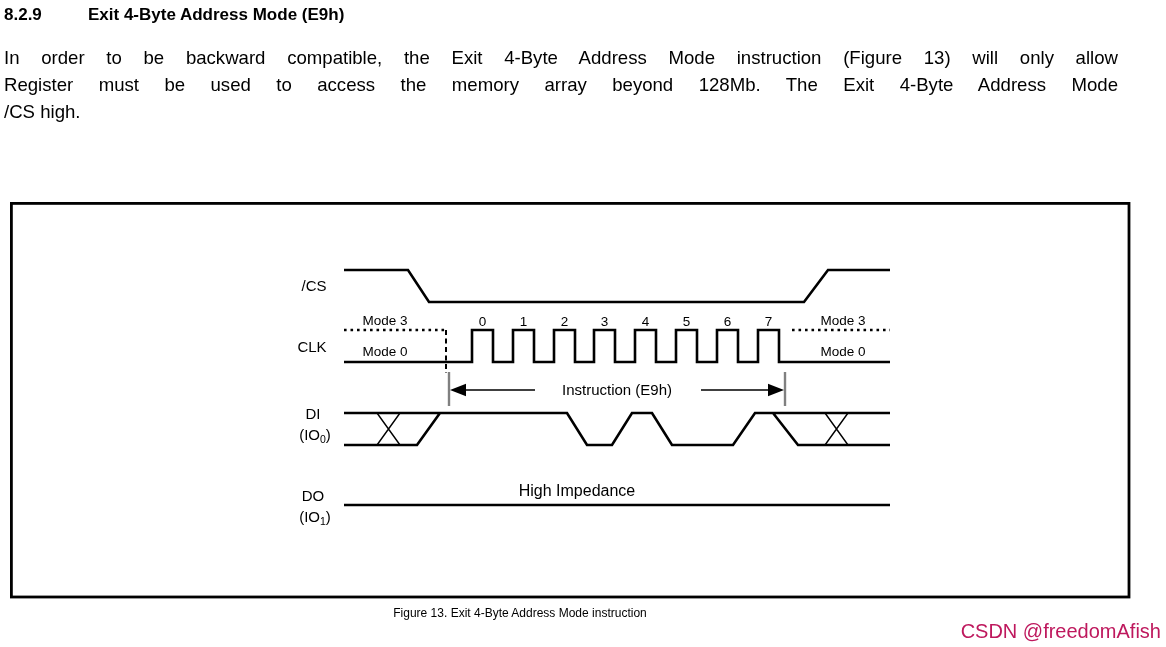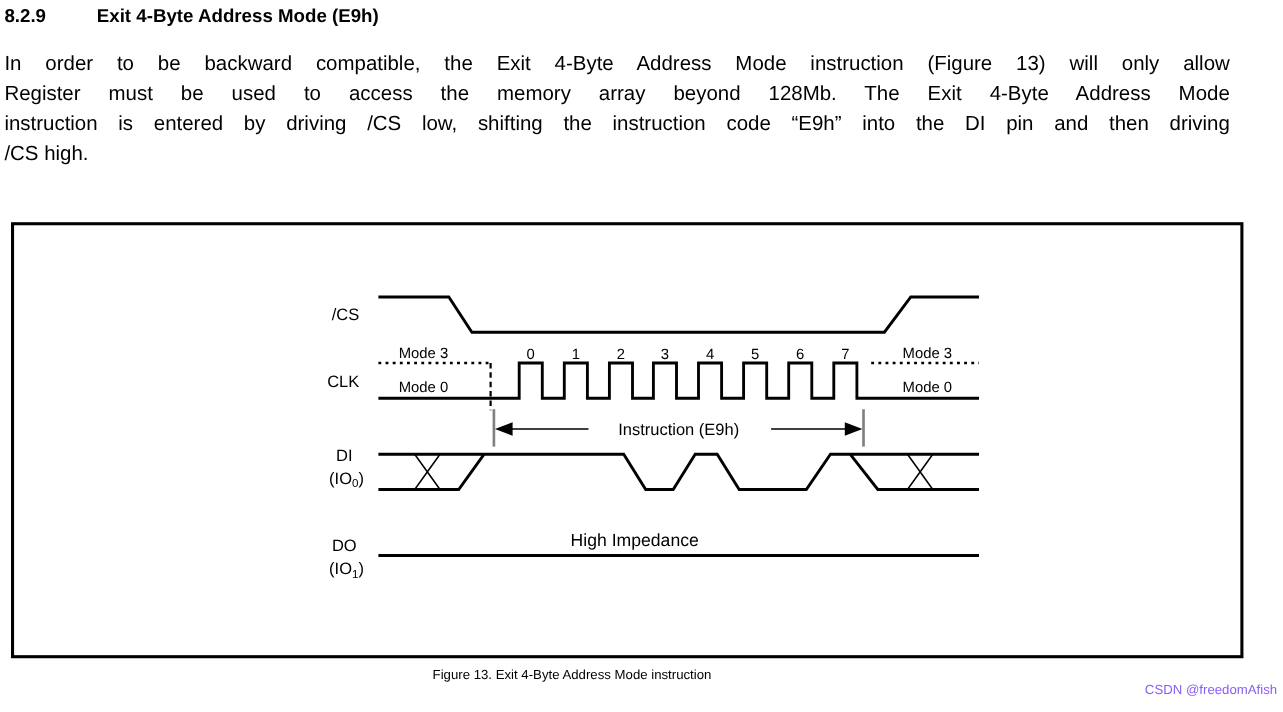--- a/index.html
+++ b/index.html
@@ -30,34 +30,33 @@
   .sig   { font-size:15px;   text-anchor:middle; }
   .small { font-size:13.5px; text-anchor:middle; }
   .ann   { font-size:15px;   text-anchor:middle; }
   .hiz   { font-size:16px;   text-anchor:middle; }
   .caption {
     position:absolute; top:606px; left:520px; transform:translateX(-50%);
     font-size:12px; white-space:nowrap;
   }
   .watermark {
     position:absolute; top:620px; right:5px;
-    font-size:12px; color:#8b5cf6; white-space:nowrap;
+    font-size:20px; color:#be185d; white-space:nowrap;
   }
 </style>
 </head>
 <body>
 
 <div class="heading">
   <span class="h-num">8.2.9</span><span>Exit 4-Byte Address Mode (E9h)</span>
 </div>
 
 <div class="para">
   <div class="line">In order to be backward compatible, the Exit 4-Byte Address Mode instruction (Figure 13) will only allow</div>
   <div class="line">Register must be used to access the memory array beyond 128Mb. The Exit 4-Byte Address Mode</div>
-  <div class="line">instruction is entered by driving /CS low, shifting the instruction code “E9h” into the DI pin and then driving</div>
   <div class="line last">/CS high.</div>
 </div>
 
 <svg class="diagram" width="1166" height="647" viewBox="0 0 1166 647">
 
   <rect x="11.4" y="203.4" width="1117.6" height="393.6" fill="none" stroke="#000" stroke-width="2.8"></rect>
 
   <path class="wave" d="M344,270 H408 L429,302 H804 L828,270 H890"></path>
 
   <path class="dotted" d="M344,330 H446"></path>

